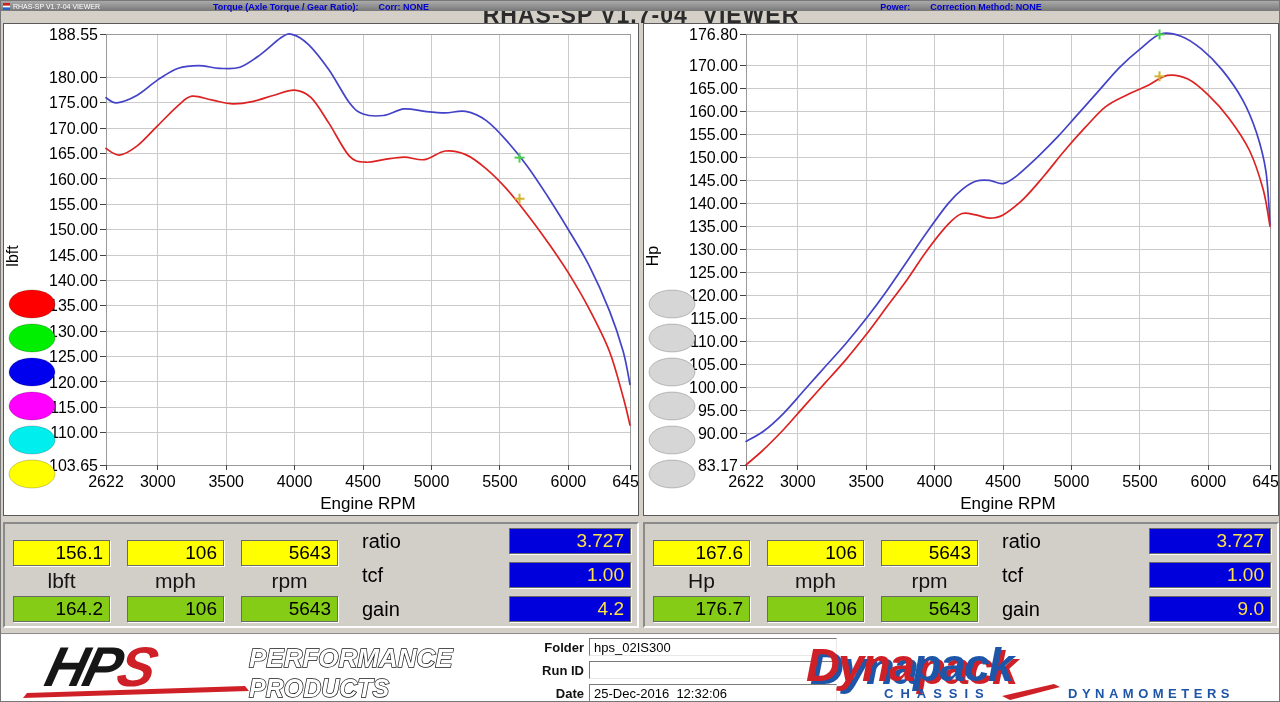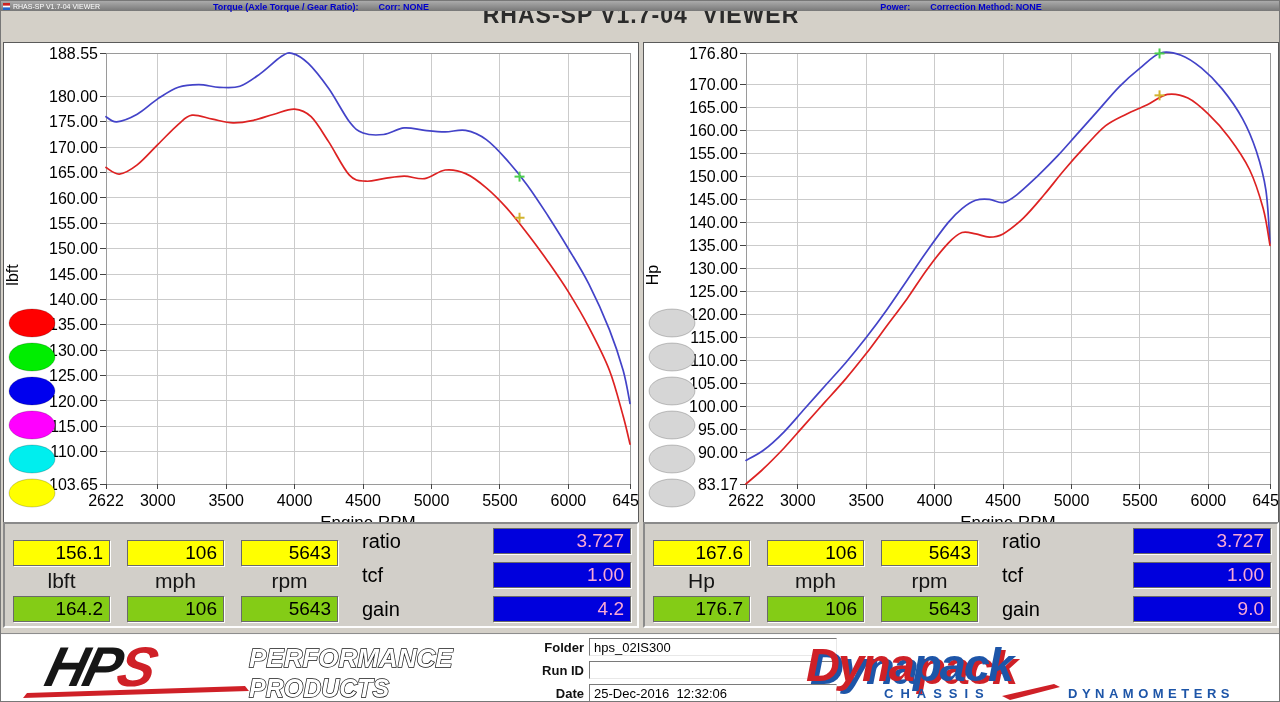--- a/index.html
+++ b/index.html
@@ -14,21 +14,21 @@
 
   
   .header-strip { position:absolute; left:0; top:10px; width:1280px; height:12px; overflow:hidden; background:#d4d0c8; }
   .big-title { position:absolute; left:0; right:0; top:-9px; text-align:center;
     font-size:23px; font-weight:bold; color:#2b2b2b; letter-spacing:1px; white-space:pre; }
   .chart-header { position:absolute; top:1px; font-size:9px; font-weight:bold; color:#0000cc; white-space:pre; text-align:center; }
   .chart-header.left  { left:2px;  width:636px; }
   .chart-header.right { left:642px; width:636px; }
 
   
-  .chart-panel { position:absolute; top:22px; width:636px; height:493px; background:#fff; border:1px solid #5a5a5a;margin-top:19px; }
+  .chart-panel { position:absolute; top:22px; width:636px; height:493px; background:#fff; border:1px solid #5a5a5a; }
   .chart-panel.left  { left:2px; }
   .chart-panel.right { left:642px; }
   .chart-panel svg { display:block; width:634px; height:491px; }
   svg text { font-family:"Liberation Sans", sans-serif; }
 
   
   .readout-panel { position:absolute; top:521px; width:636px; height:106px; background:#d2cfc9;
     border:2px solid; border-color:#8a8a8a #fdfdfd #fdfdfd #8a8a8a;
     display:flex; padding:4px 6px 4px 8px; }
   .readout-panel.left  { left:2px; }
@@ -36,21 +36,21 @@
   .readout-values { display:flex; gap:17px; }
   .val-col { display:flex; flex-direction:column; justify-content:flex-end; width:97px; }
   .vbox { height:26px; line-height:24px; font-size:19px; text-align:right; padding:0 6px;
     border:1px solid #6a6a6a; box-shadow:1px 1px 0 rgba(255,255,255,.95); color:#000; }
   .vbox.yellow { background:#ffff00; }
   .vbox.green  { background:#84cc16; }
   .unit { text-align:center; font-size:21px; color:#151515; line-height:30px; }
   .readout-params { flex:1; display:flex; flex-direction:column; justify-content:space-between; padding-left:24px; }
   .param-row { display:flex; align-items:center; }
   .param-label { flex:1; font-size:20px; color:#000000; }
-  .vbox.blue { background:#0000dd; color:#f9a8d4; width:138px; }
+  .vbox.blue { background:#0000dd; color:#fde047; width:122px; }
 
   
   .footer { position:absolute; left:0; top:632px; width:1280px; height:70px; background:#fff;
     border-top:1px solid #8d8d8d; box-shadow:inset 0 1px 0 #fafafa; }
   .hps-logo { position:absolute; left:12px; top:2px; }
   .fields { position:absolute; left:500px; top:4px; width:345px; }
   .field-row { display:flex; align-items:center; margin-bottom:5px; }
   .field-label { width:88px; text-align:right; font-size:13px; font-weight:bold; color:#111; padding-right:5px; }
   .field-input { width:248px; height:18px; background:#fff; font-size:13px; line-height:16px; padding:1px 4px;
     border:1px solid; border-color:#7a7a7a #e8e8e8 #e8e8e8 #7a7a7a; white-space:pre; overflow:hidden; }

